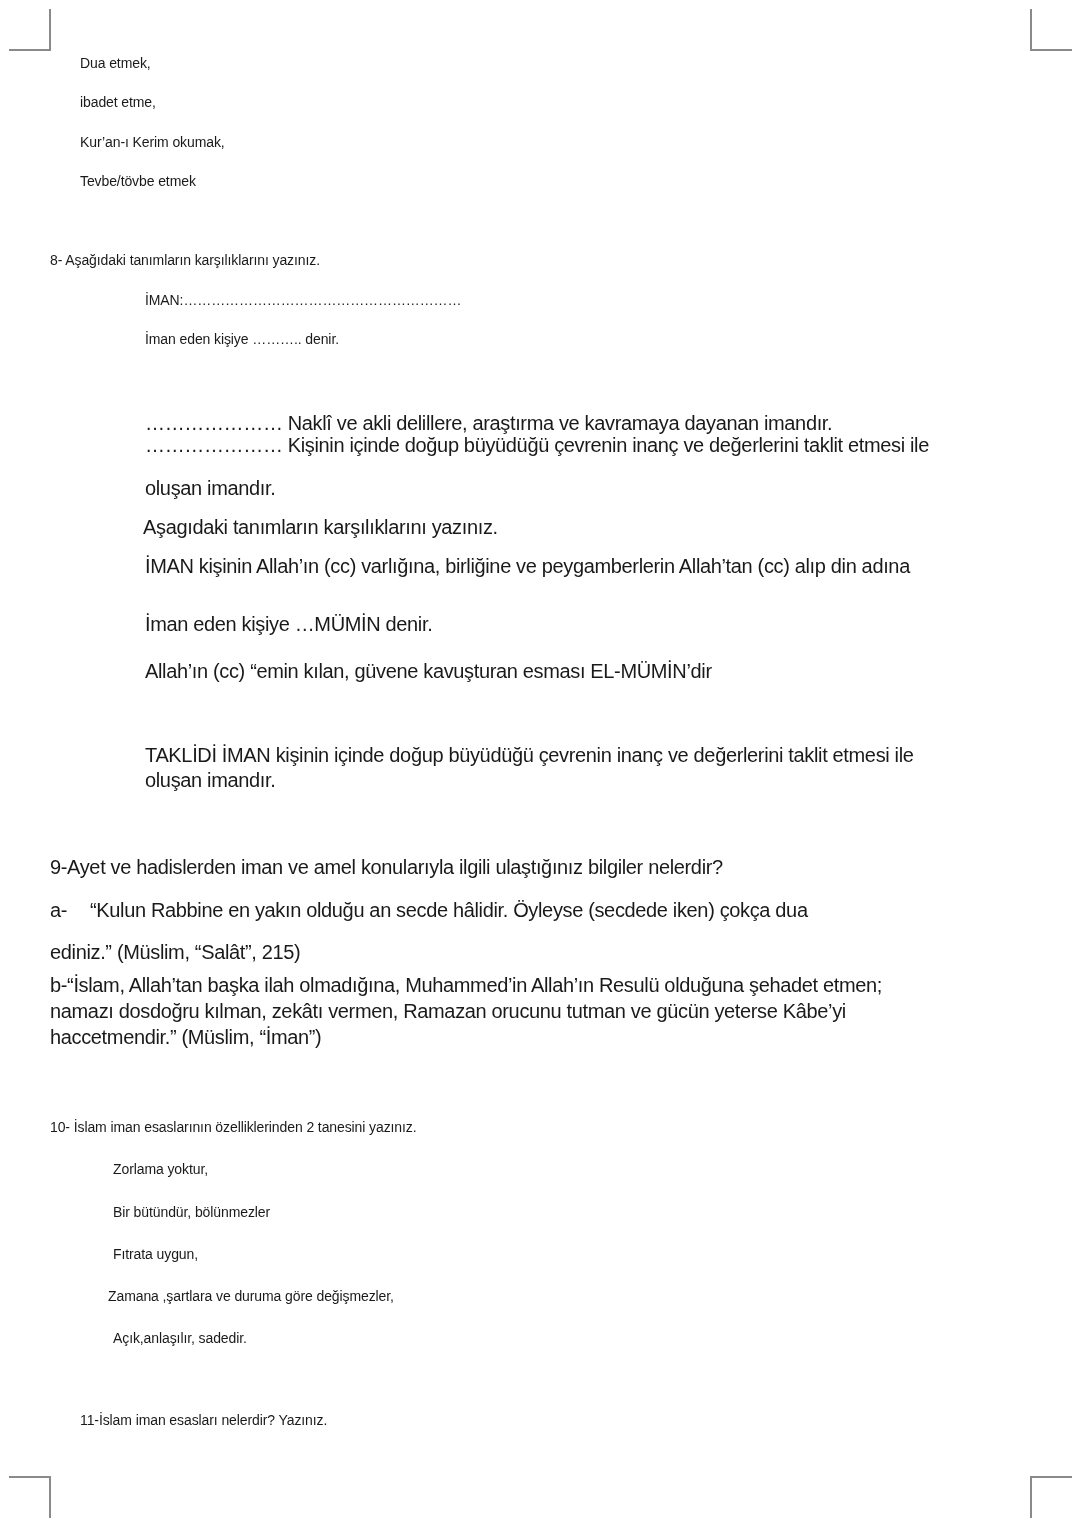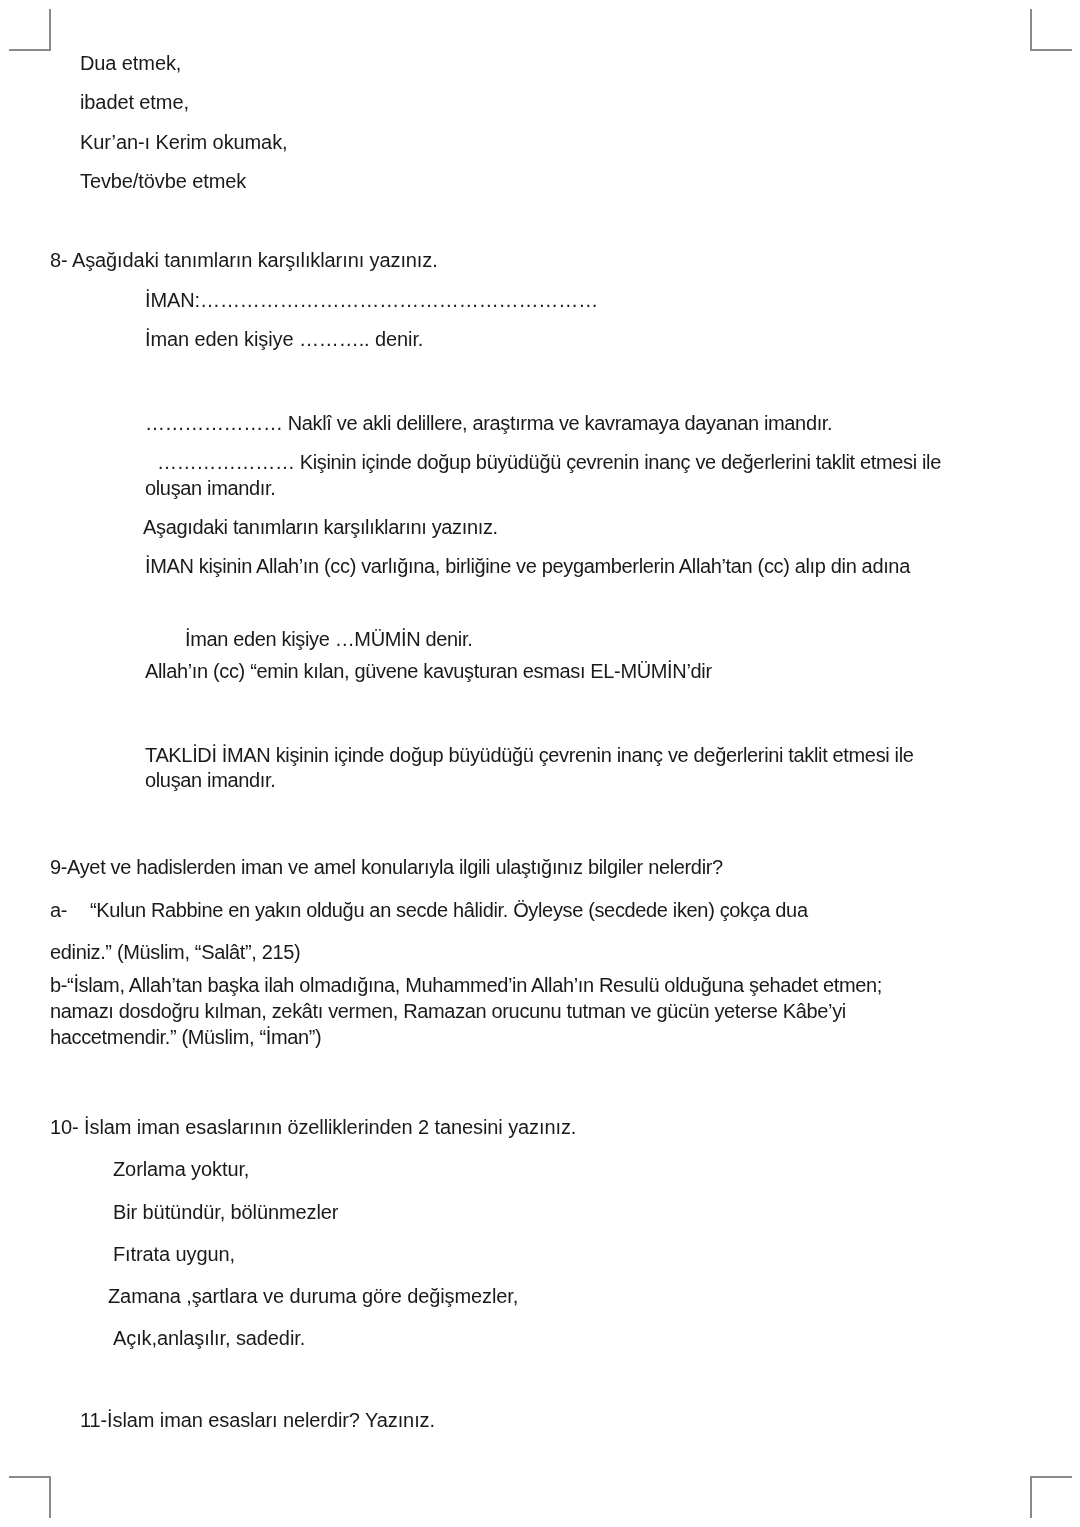--- a/index.html
+++ b/index.html
@@ -30,21 +30,21 @@
       border-style: solid;
       border-width: 0;
     }
     .corner.tl { left: 9px; top: 9px; border-right-width: 2px; border-bottom-width: 2px; }
     .corner.tr { left: 1030px; top: 9px; border-left-width: 2px; border-bottom-width: 2px; }
     .corner.bl { left: 9px; top: 1476px; border-right-width: 2px; border-top-width: 2px; }
     .corner.br { left: 1030px; top: 1476px; border-left-width: 2px; border-top-width: 2px; }
 
     .line {
       position: absolute;
-      font-size: 20px;
+      font-size: 14px;
       line-height: 26px;
       white-space: nowrap;
       letter-spacing: -0.1px;
     }
     .condensed {
       font-size: 20px;
       letter-spacing: -0.35px;
     }
   </style>
 </head>
@@ -59,26 +59,26 @@
 
   <div class="line" style="left:80px; top:50px;">Dua etmek,</div>
   <div class="line" style="left:80px; top:89px;">ibadet etme,</div>
   <div class="line" style="left:80px; top:129px;">Kur’an-ı Kerim okumak,</div>
   <div class="line" style="left:80px; top:168px;">Tevbe/tövbe etmek</div>
 
   <div class="line" style="left:50px; top:247px;">8- Aşağıdaki tanımların karşılıklarını yazınız.</div>
   <div class="line" style="left:145px; top:287px;">İMAN:……………………………………………………</div>
   <div class="line" style="left:145px; top:326px;">İman eden kişiye ………..  denir.</div>
   <div class="line condensed" style="left:145px; top:410px;">…………………  Naklî ve akli delillere, araştırma ve kavramaya dayanan imandır.</div>
-  <div class="line condensed" style="left:145px; top:449px;margin-left:12px;">…………………  Kişinin içinde doğup büyüdüğü çevrenin inanç ve değerlerini taklit etmesi ile</div>
+  <div class="line condensed" style="left:145px; top:432px;">…………………  Kişinin içinde doğup büyüdüğü çevrenin inanç ve değerlerini taklit etmesi ile</div>
   <div class="line condensed" style="left:145px; top:475px;">oluşan imandır.</div>
 
   <div class="line condensed" style="left:143px; top:514px;">Aşagıdaki tanımların karşılıklarını yazınız.</div>
   <div class="line condensed" style="left:145px; top:553px;">İMAN kişinin Allah’ın (cc) varlığına, birliğine ve peygamberlerin Allah’tan (cc) alıp din adına</div>
-  <div class="line condensed" style="left:145px; top:626px;margin-left:40px;">İman eden kişiye …MÜMİN denir.</div>
+  <div class="line condensed" style="left:145px; top:611px;">İman eden kişiye …MÜMİN denir.</div>
   <div class="line condensed" style="left:145px; top:658px;"> Allah’ın (cc) “emin kılan, güvene kavuşturan esması EL-MÜMİN’dir</div>
   <div class="line condensed" style="left:145px; top:742px;">TAKLİDİ İMAN kişinin içinde doğup büyüdüğü çevrenin inanç ve değerlerini taklit etmesi ile</div>
   <div class="line condensed" style="left:145px; top:767px;">oluşan imandır.</div>
 
   <div class="line condensed" style="left:50px; top:854px;">9-Ayet ve hadislerden iman ve amel konularıyla ilgili ulaştığınız bilgiler nelerdir?</div>
   <div class="line condensed" style="left:50px; top:897px;">a-</div>
   <div class="line condensed" style="left:90px; top:897px;">“Kulun Rabbine en yakın olduğu an secde hâlidir. Öyleyse (secdede iken) çokça dua</div>
   <div class="line condensed" style="left:50px; top:939px;">ediniz.” (Müslim, “Salât”, 215)</div>
   <div class="line condensed" style="left:50px; top:972px;">b-“İslam, Allah’tan başka ilah olmadığına, Muhammed’in Allah’ın Resulü olduğuna şehadet etmen;</div>
   <div class="line condensed" style="left:50px; top:998px;">namazı dosdoğru kılman, zekâtı vermen, Ramazan orucunu tutman ve gücün yeterse Kâbe’yi</div>

